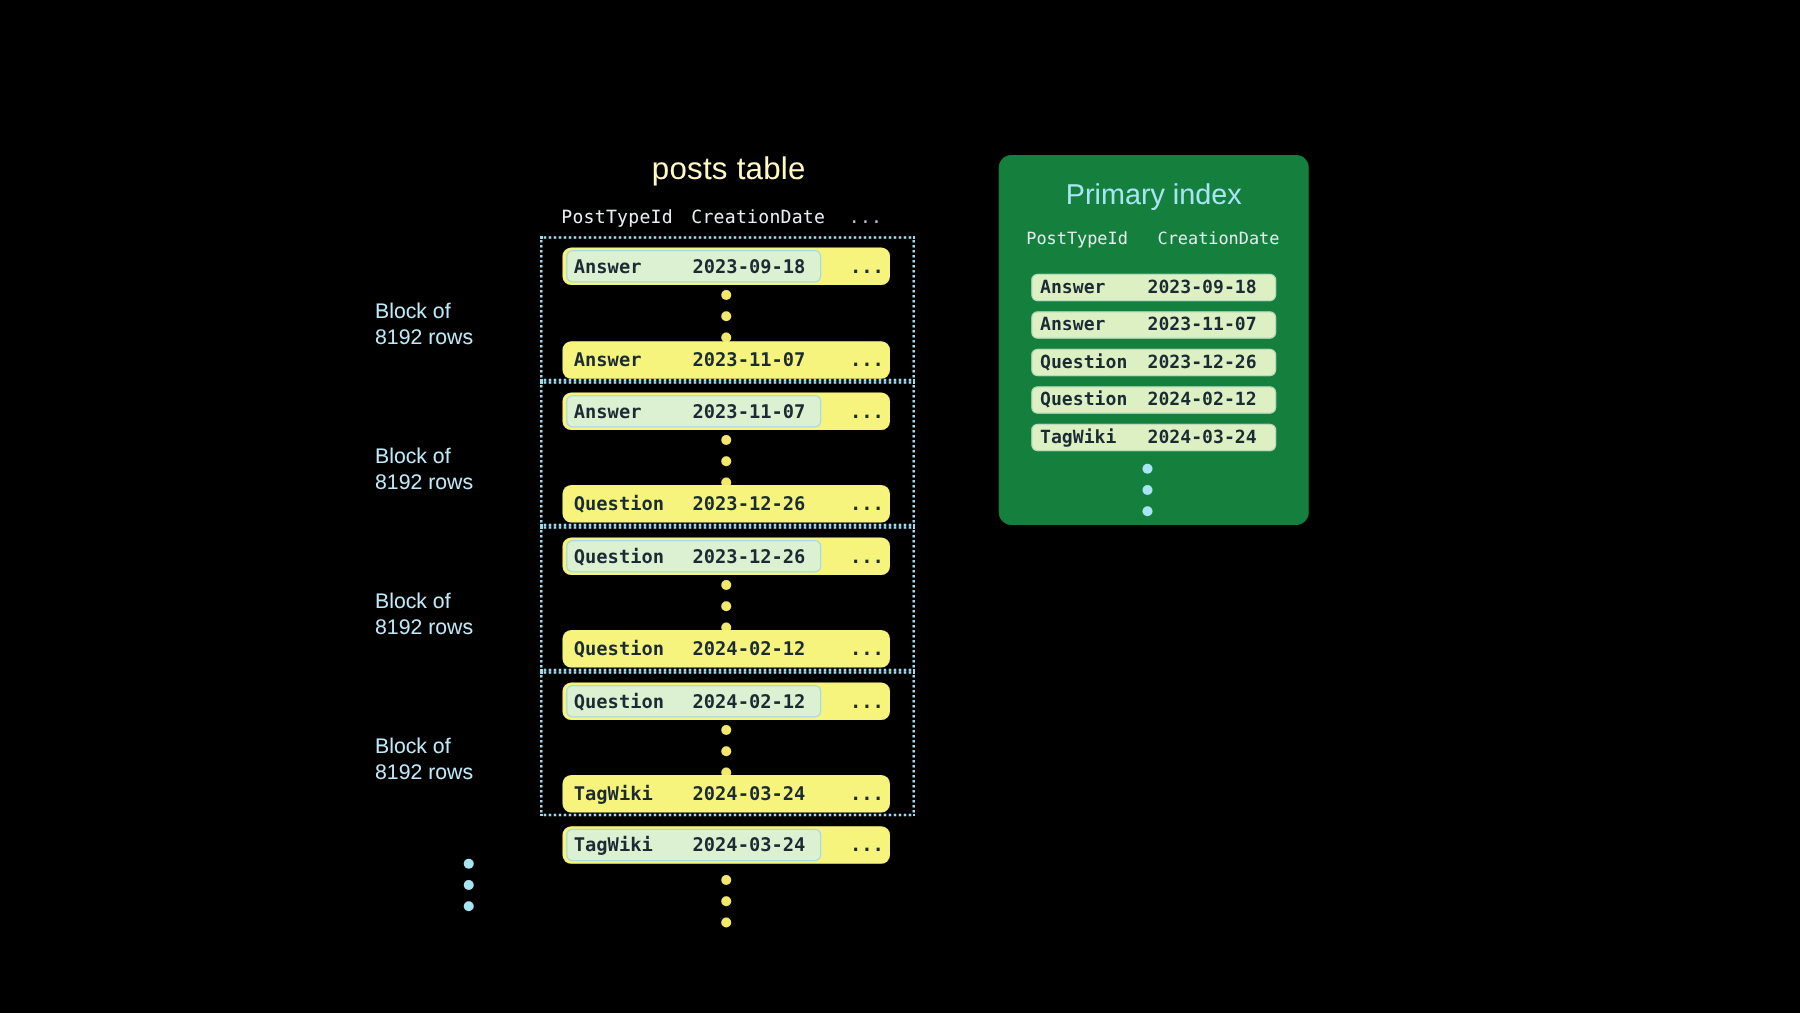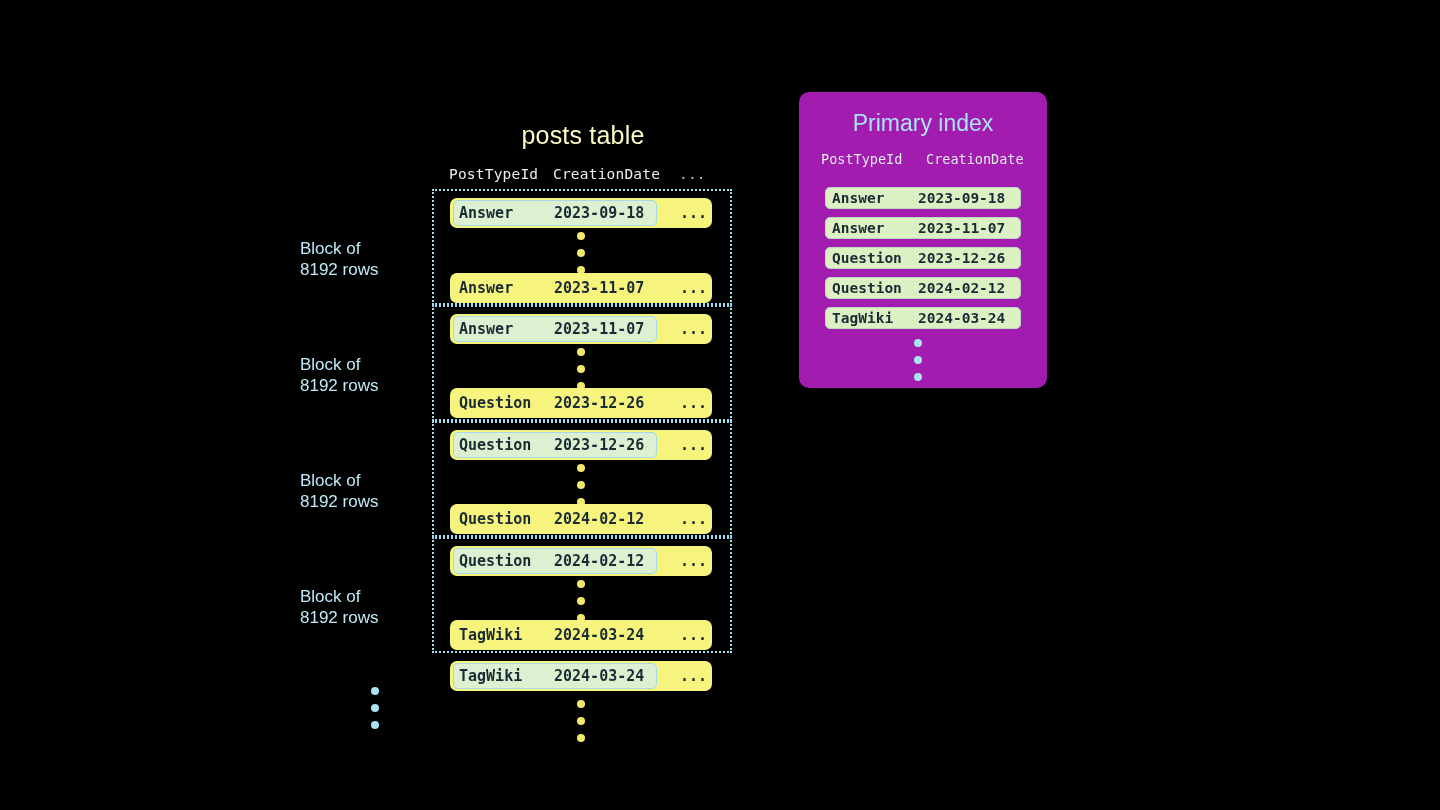--- a/index.html
+++ b/index.html
@@ -118,24 +118,24 @@
   }
   .vdots i:last-child { margin-bottom: 0; }
 
   
   .vdots.blue i { background: #a8e4f2; }
 
   
   .index-panel {
     position: absolute;
     left: 799px;
-    top: 92px;
+    top: 124px;
     width: 248px;
     height: 296px;
-    background: #a21caf;
+    background: #15803d;
     border-radius: 10px;
   }
   .index-title {
     position: absolute;
     left: 0;
     top: 18px;
     width: 248px;
     text-align: center;
     font-size: 23px;
     color: #a9e4f5;

